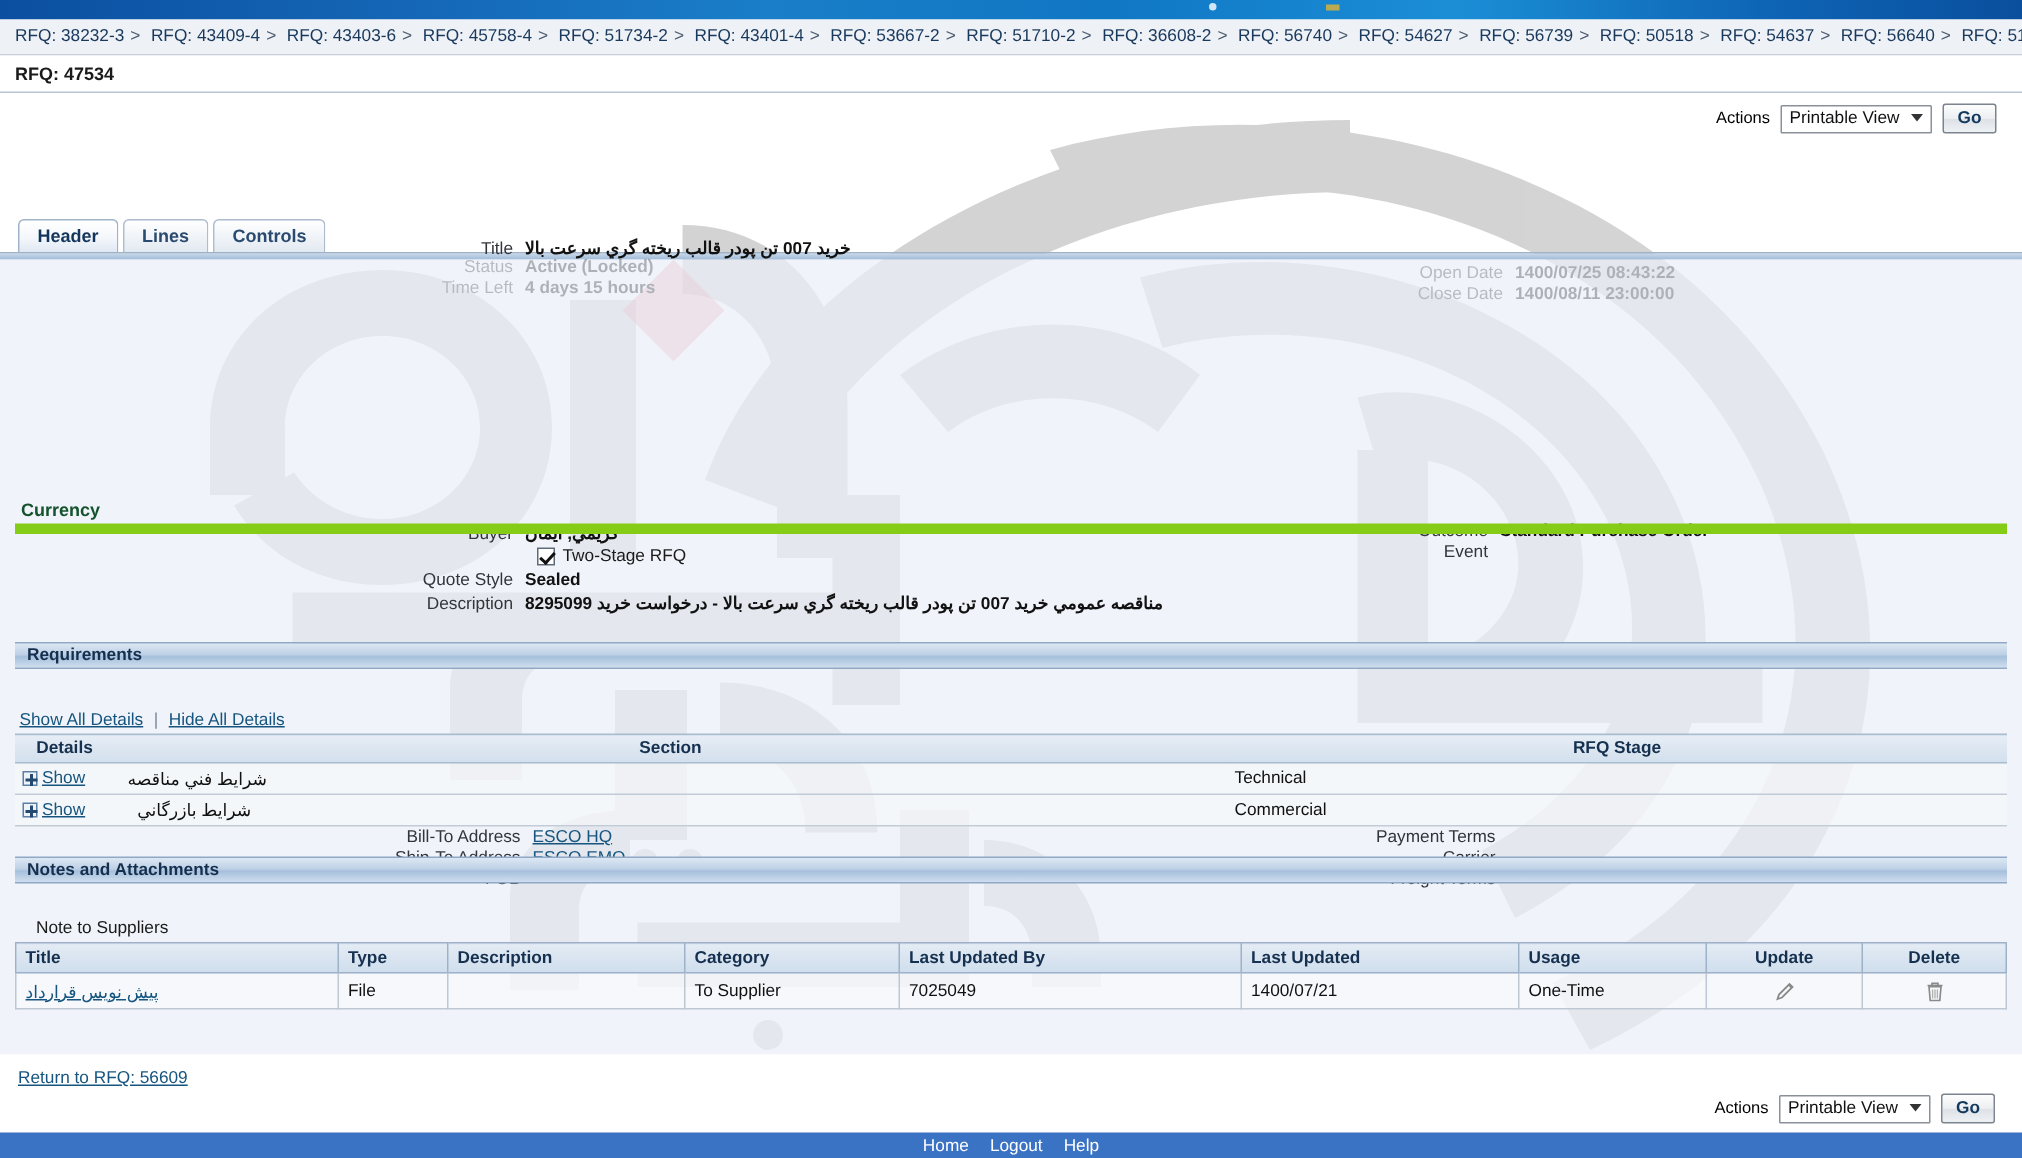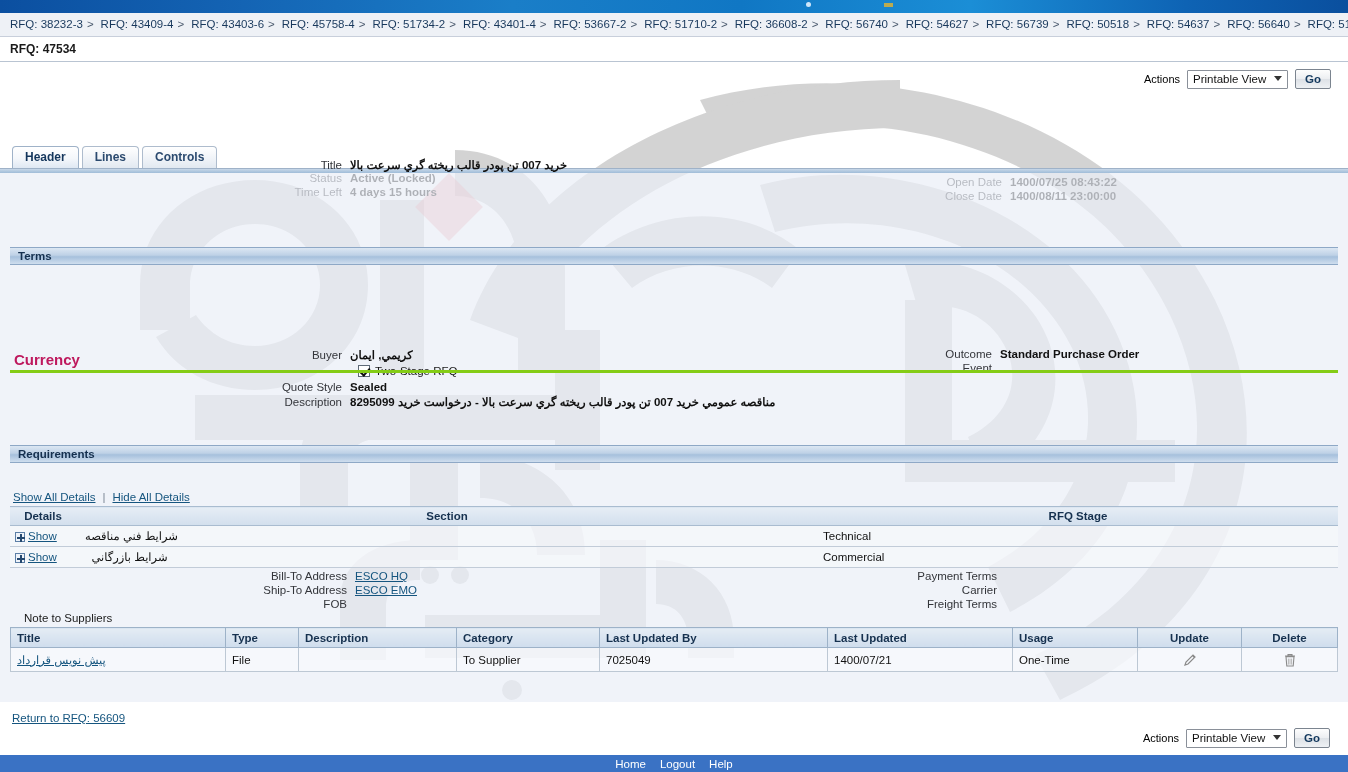--- a/index.html
+++ b/index.html
@@ -211,25 +211,25 @@
     padding-left: 8px;
     font-size: 11.5px;
     font-weight: bold;
     color: #15304f;
     z-index: 2;
   }
 
   .subheader {
     position: relative;
     margin: 0 10px;
-    font-size: 15px;
-    font-weight: bold;
-    color: #be185d;
+    font-size: 12px;
+    font-weight: bold;
+    color: #14532d;
     padding: 4px 0 2px 4px;
-    border-bottom: 3px solid #84cc16;
+    border-bottom: 7px solid #84cc16;
     z-index: 2;
   }
 
   
   .hdr-block { position: relative; height: 74px; }
   .hb-buyer   { left: 210px; top: 175px; }
   .hb-buyer .k   { width: 140px; }
   .hb-quote   { left: 210px; top: 208px; }
   .hb-quote .k   { width: 140px; }
   .hb-desc    { left: 210px; top: 222px; }
@@ -542,21 +542,20 @@
         <div class="kv hb-outcome">
           <span class="k">Outcome</span>
           <span class="v">Standard Purchase Order</span>
         </div>
         <div class="kv hb-event">
           <span class="k">Event</span>
           <span class="v"></span>
         </div>
       </div>
 
-      <div class="section-bar">Terms</div>
       <div class="panel-pad" style="height:82px;">
         <div class="kv tb-bill">
           <span class="k">Bill-To Address</span>
           <span class="lnk">ESCO HQ</span>
         </div>
         <div class="kv tb-ship">
           <span class="k">Ship-To Address</span>
           <span class="lnk">ESCO EMO</span>
         </div>
         <div class="kv tb-fob">
@@ -613,20 +612,21 @@
             <tr>
               <td style="white-space: nowrap;"><span class="plus-box"></span><span class="lnk">Show</span></td>
               <td class="rtl-cell" style="text-align: center; padding-right: 640px;">شرايط بازرگاني</td>
               <td>Commercial</td>
             </tr>
           </tbody>
       </table>
 
       <div style="height:20px;"></div>
 
+      <div class="section-bar">Notes and Attachments</div>
       <div style="height:18px;"></div>
       <div class="note-label">Note to Suppliers</div>
       <table class="notes">
         <thead>
           <tr>
             <th style="width:215px;">Title</th>
             <th style="width:73px;">Type</th>
             <th style="width:158px;">Description</th>
             <th style="width:143px;">Category</th>
             <th style="width:228px;">Last Updated By</th>

